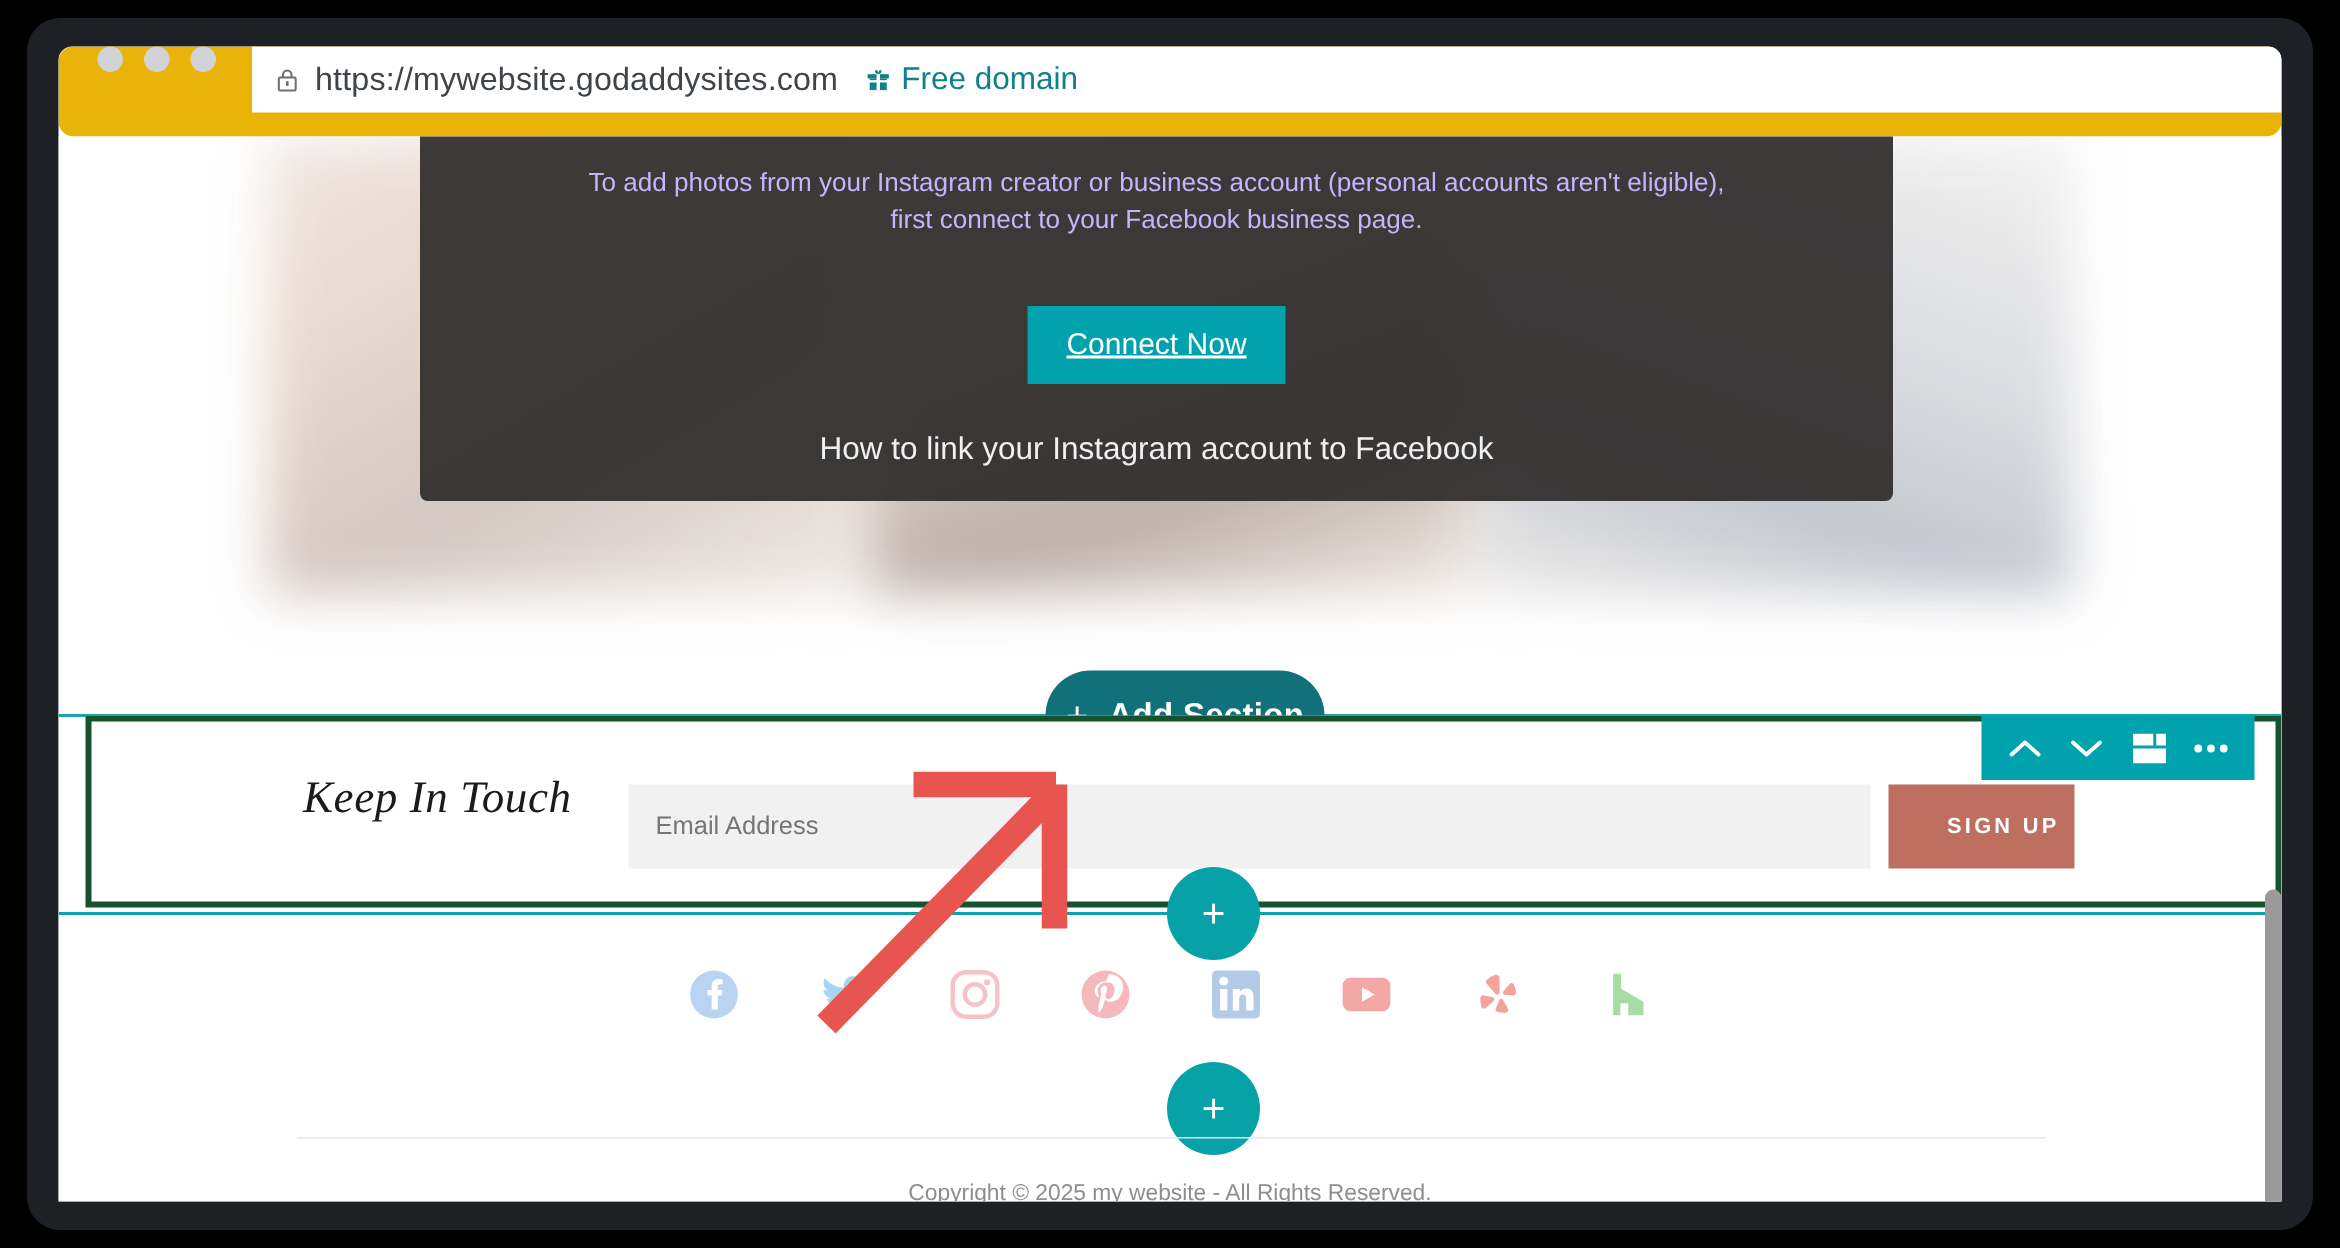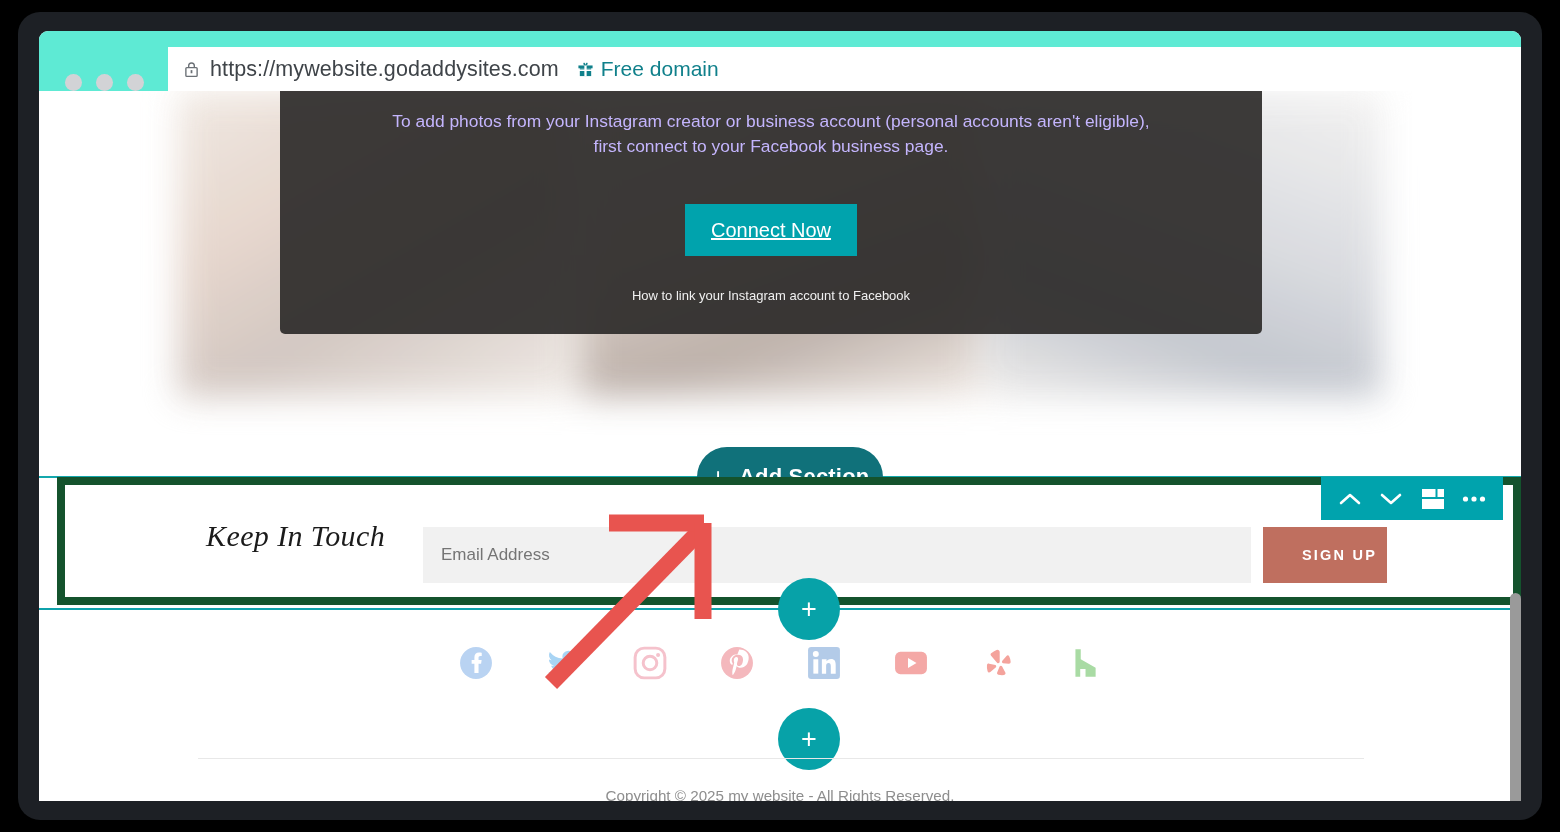--- a/index.html
+++ b/index.html
@@ -25,23 +25,24 @@
     width: 1482px; height: 770px;
     background: #ffffff;
     border-radius: 9px 9px 0 0;
     overflow: hidden;
   }
 
   
   #chrome {
     position: relative;
     height: 60px;
-    background: #5eead4;
-    display: flex;
-    align-items: flex-end;
+    background: #eab308;
+    display: flex;
+    align-items: flex-start;
+    border-radius: 10px;
   }
   .dots { display: flex; gap: 14px; margin-left: 26px; }
   .dot { width: 17px; height: 17px; border-radius: 50%; background: #d2d3d6; }
   #urlbar {
     margin-left: 24px;
     height: 44px;
     flex: 1;
     margin-right: 0;
     background: #fff;
     display: flex;
@@ -110,21 +111,21 @@
     background: #00a3ad;
     color: #fff;
     font-size: 20px;
     border: none;
     cursor: pointer;
     font-family: inherit;
     text-decoration: underline;
   }
   #ig-help {
     margin-top: 32px;
-    font-size: 13px;
+    font-size: 21px;
     color: #f0f0f0;
     cursor: pointer;
   }
 
   
   #add-section-rail {
     position: absolute;
     left: 0; right: 0; top: 385px;
     height: 2px;
     background: #14a8ad;
@@ -147,21 +148,21 @@
     cursor: pointer;
     font-family: inherit;
   }
   #add-section-plus { font-size: 26px; font-weight: 400; line-height: 1; }
 
   
   #keepintouch-section {
     position: absolute;
     left: 18px; top: 386px;
     width: 1464px; height: 128px;
-    border: 8px solid #14532d;
+    border: 4px solid #14532d;
     background: #fff;
   }
   #kit-title {
     position: absolute;
     left: 141px; top: 34px;
     font-family: "Liberation Serif", serif;
     font-style: italic;
     font-size: 30px;
     color: #1b1b1b;
     letter-spacing: .4px;

